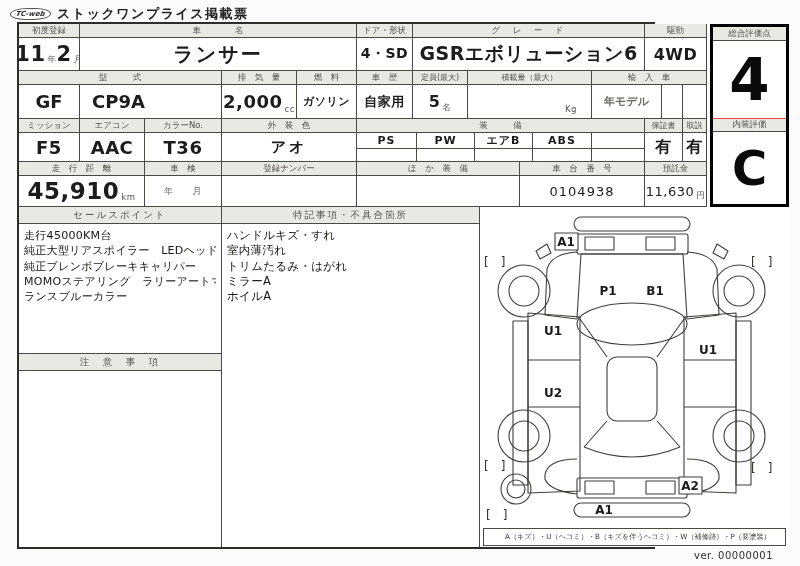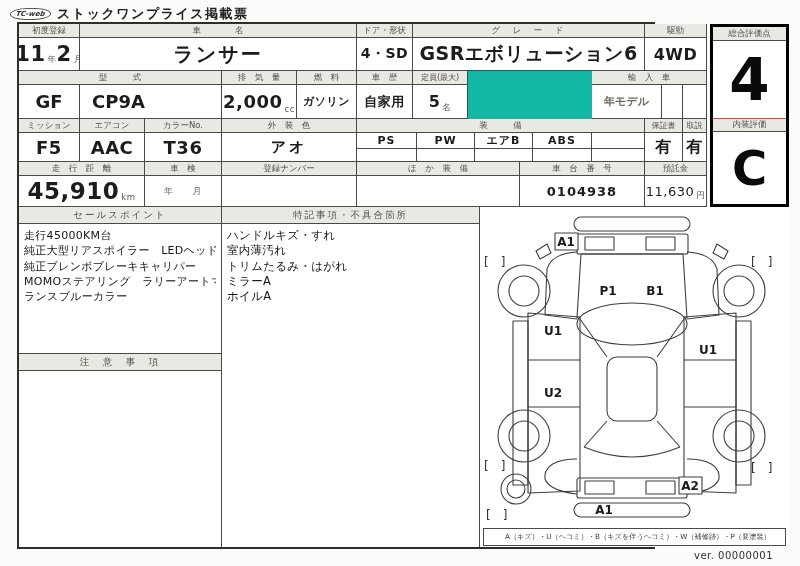--- a/index.html
+++ b/index.html
@@ -2,21 +2,21 @@
 <html><head>
 <meta charset="utf-8">
 <style>
 *{margin:0;padding:0;box-sizing:border-box}
 html,body{width:800px;height:566px}
 body{position:relative;background:#f6f6f4;font-family:"DejaVu Sans","Liberation Sans",sans-serif;color:#1c1c1c;overflow:hidden}
 .page{position:absolute;inset:0;background:#fbfbfa}
 .logo-row{position:absolute;left:10px;top:5px;display:flex;align-items:center;gap:6px}
 .logo-mark{font-size:7px;font-style:italic;font-weight:bold;color:#33322e;border:1px solid #55544e;border-radius:50%/62%;padding:1px 5px;transform:skewX(-10deg);background:#fff}
 .doc-title{font-size:13px;font-weight:700;letter-spacing:1.5px;color:#23221f}
-.sheet{position:absolute;left:17px;top:22px;width:638px;height:527px;border:2px solid #2d2d2a;background:#14b8a6}
+.sheet{position:absolute;left:17px;top:22px;width:638px;height:527px;border:2px solid #2d2d2a;background:#a21caf}
 .cell{position:absolute;border-right:1px solid #4a4a44;border-bottom:1px solid #4a4a44;background:#fff;display:flex;flex-direction:column;overflow:hidden}
 .hdr{flex:0 0 14px;background:#e9e9e4;border-bottom:1px solid #4a4a44;font-size:8.5px;color:#514f46;display:flex;align-items:center;justify-content:center;white-space:nowrap;overflow:hidden}
 .val{flex:1;display:flex;align-items:center;justify-content:center;font-weight:600;font-size:17px;white-space:nowrap;letter-spacing:.5px}
 .unit{font-size:8.5px;color:#555;font-weight:400;margin-left:2px;align-self:flex-end;padding-bottom:4px}
 .split{flex:1;display:flex}
 .sub{border-right:1px solid #4a4a44;display:flex;align-items:center;justify-content:center;font-weight:600;font-size:18px}
 .sub.grow{flex:1;border-right:none;justify-content:flex-start;padding-left:12px}
 .isub{font-size:11px;color:#6b695e;font-weight:700}
 .eqrow{flex:1;display:flex;border-bottom:1px solid #4a4a44}
 .eqrow.last{border-bottom:none}
@@ -95,20 +95,27 @@
       <div class="hdr">車　歴</div>
       <div class="val" style="font-size:13px">自家用</div>
     </div>
     <div class="cell" style="left:394px;top:47px;width:55px;height:48px">
       <div class="hdr" style="font-size:8px">定員(最大)</div>
       <div class="val" style="font-size:16px">
         <span>5</span>
           <span class="unit">名</span>
       </div>
     </div>
+    <div class="cell" style="left:449px;top:47px;width:124px;height:48px">
+      <div class="hdr" style="font-size:8px">積載量（最大）</div>
+      <div class="val" style="justify-content:flex-end">
+        <span></span>
+          <span class="unit" style="margin-right:14px">Kg</span>
+      </div>
+    </div>
     <div class="cell" style="left:573px;top:47px;width:115px;height:48px">
       <div class="hdr">輸　入　車</div>
       <div class="split">
         <div class="sub" style="width:70px">
             <span class="isub">年モデル</span>
           </div>
         <div class="sub" style="width:21px"></div>
         <div class="sub grow"></div>
       </div>
     </div>
@@ -169,21 +176,21 @@
     <div class="cell" style="left:203px;top:138px;width:135px;height:45px">
       <div class="hdr">登録ナンバー</div>
       <div class="val"></div>
     </div>
     <div class="cell" style="left:338px;top:138px;width:163px;height:45px">
       <div class="hdr">ほ　か　装　備</div>
       <div class="val"></div>
     </div>
     <div class="cell" style="left:501px;top:138px;width:125px;height:45px">
       <div class="hdr">車　台　番　号</div>
-      <div class="val" style="font-size:13px;letter-spacing:1px;font-weight:700">0104938</div>
+      <div class="val" style="font-size:13px;letter-spacing:1px;font-weight:400">0104938</div>
     </div>
     <div class="cell" style="left:626px;top:138px;width:62px;height:45px">
       <div class="hdr">預託金</div>
       <div class="val" style="font-size:13px;font-weight:500">
         <span>11,630</span>
           <span class="unit">円</span>
       </div>
     </div>
 
     <div class="rate-box">

